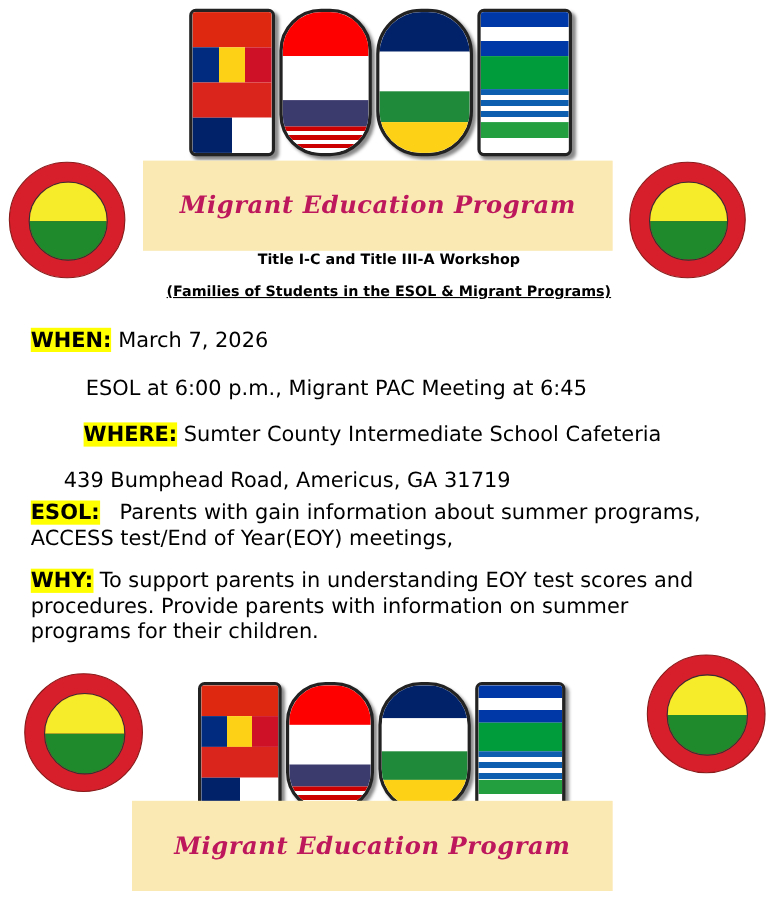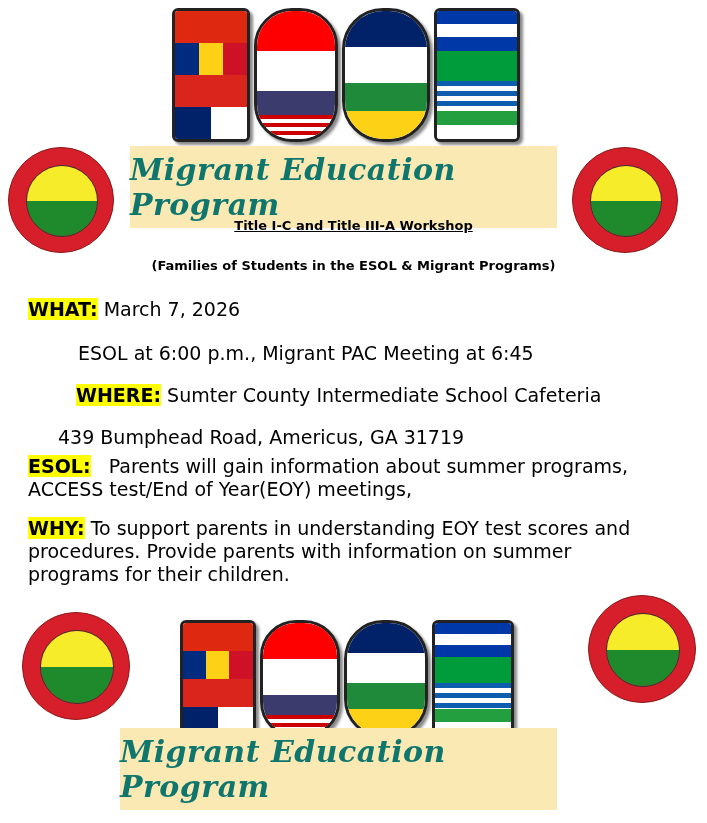--- a/index.html
+++ b/index.html
@@ -1,21 +1,21 @@
 <!DOCTYPE html>
 <html><head>
 <meta charset="utf-8">
 <style>
   html,body{margin:0;padding:0;background:#fff;}
   body{width:707px;height:823px;position:relative;overflow:hidden;font-family:"DejaVu Sans",sans-serif;color:#000;}
   .esol{position:absolute;display:flex;gap:4px;}
   .letter{position:relative;border:3px solid #222;border-radius:6px;box-shadow:3px 3px 3px #888;overflow:hidden;background:#fff;}
   .band{position:absolute;left:0;right:0;}
   .banner{position:absolute;background:#fbe9b4;display:flex;align-items:center;justify-content:center;}
-  .banner span{font-family:"DejaVu Serif",serif;font-style:italic;font-weight:bold;font-size:30px;letter-spacing:0.5px;color:#0f766e;}
+  .banner span{font-family:"DejaVu Serif",serif;font-style:italic;font-weight:bold;font-size:22px;letter-spacing:0.5px;color:#be185d;}
   .seal{position:absolute;border-radius:50%;background:#d71f2b;border:1px solid #8a1a1a;}
   .seal .inner{position:absolute;left:16%;top:16%;width:68%;height:68%;border-radius:50%;overflow:hidden;border:1px solid #333;}
   .seal .top{position:absolute;left:0;top:0;width:100%;height:50%;background:#f6ec2a;}
   .seal .bot{position:absolute;left:0;top:50%;width:100%;height:50%;background:#1e8a2c;}
   .sub{position:absolute;left:0;width:707px;text-align:center;font-weight:bold;font-size:13px;}
   .line{position:absolute;font-size:19px;white-space:nowrap;}
   .hl{background:#ffff00;font-weight:bold;}
   .para{position:absolute;font-size:19px;line-height:23px;}
 </style>
 </head>
@@ -58,38 +58,38 @@
       <div class="bot"></div>
     </div>
 </div>
 <div class="seal" style="left:572px;top:147px;width:104px;height:104px;">
   <div class="inner">
       <div class="top"></div>
       <div class="bot"></div>
     </div>
 </div>
 
-<div class="sub" style="top:218px;text-decoration:underline;">Title I-C and Title III-A Workshop</div>
-<div class="sub" style="top:258px;">(Families of Students in the ESOL &amp; Migrant Programs)</div>
+<div class="sub" style="top:229px;">Title I-C and Title III-A Workshop</div>
+<div class="sub" style="top:258px;text-decoration:underline;">(Families of Students in the ESOL &amp; Migrant Programs)</div>
 
 <div class="line" style="left:28px;top:298px;">
-  <span class="hl">WHAT:</span>
+  <span class="hl">WHEN:</span>
   <span>March 7, 2026</span>
 </div>
 <div class="line" style="left:78px;top:342px;">ESOL at 6:00 p.m., Migrant PAC Meeting at 6:45</div>
 
 <div class="line" style="left:28px;top:384px;margin-left:48px;">
   <span class="hl">WHERE:</span>
   <span>Sumter County Intermediate School Cafeteria</span>
 </div>
 <div class="line" style="left:58px;top:426px;">439 Bumphead Road, Americus, GA 31719</div>
 
 <div class="para" style="left:28px;top:455px;width:660px;">
   <span class="hl">ESOL:</span>&nbsp;&nbsp;
-  <span>Parents will gain information about summer programs, ACCESS test/End of Year(EOY) meetings,</span>
+  <span>Parents with gain information about summer programs, ACCESS test/End of Year(EOY) meetings,</span>
 </div>
 
 <div class="para" style="left:28px;top:517px;width:640px;">
   <span class="hl">WHY:</span>
   <span>To support parents in understanding EOY test scores and procedures. Provide parents with information on summer programs for their children.</span>
 </div>
 
 <div class="seal" style="left:22px;top:612px;width:106px;height:106px;">
   <div class="inner">
       <div class="top"></div>

